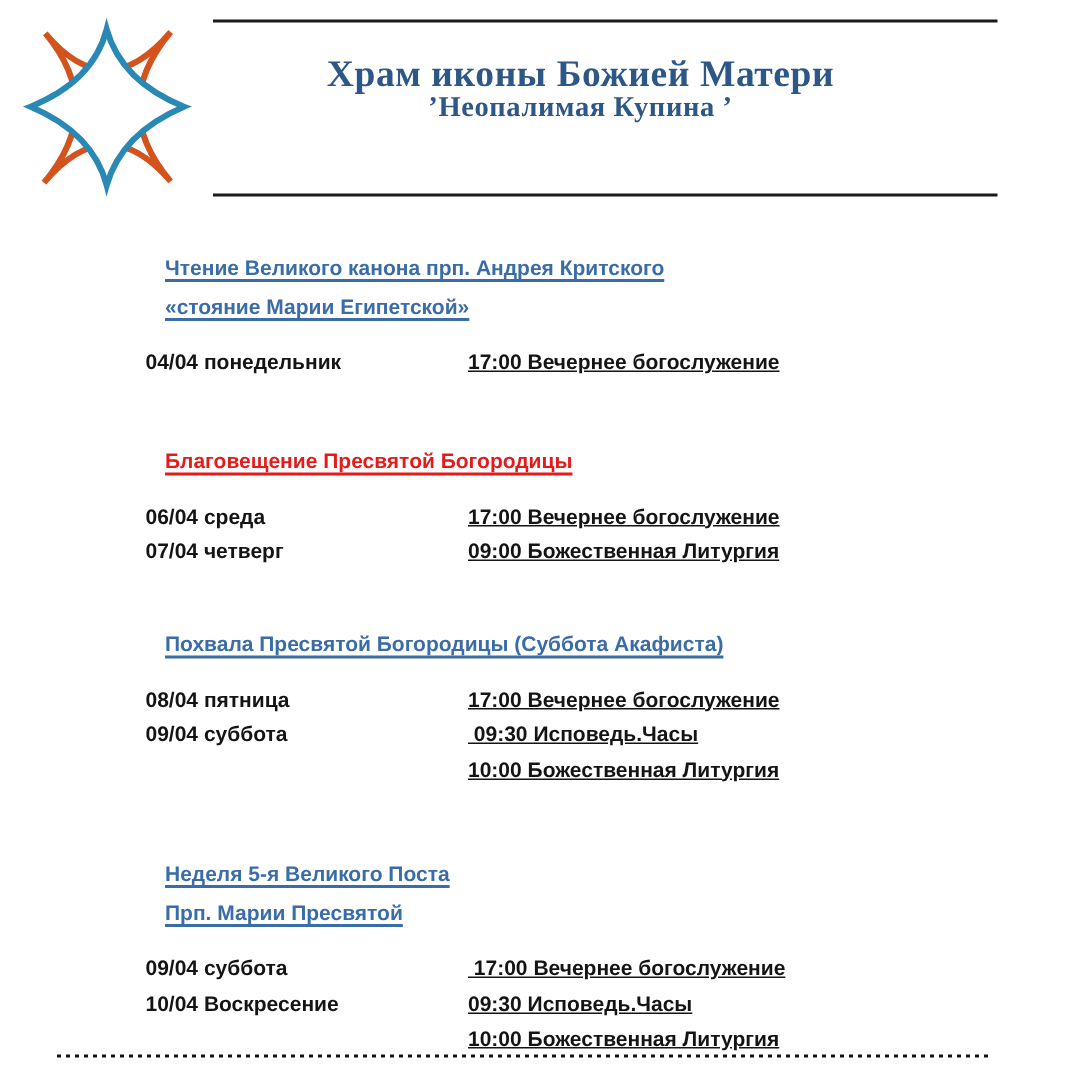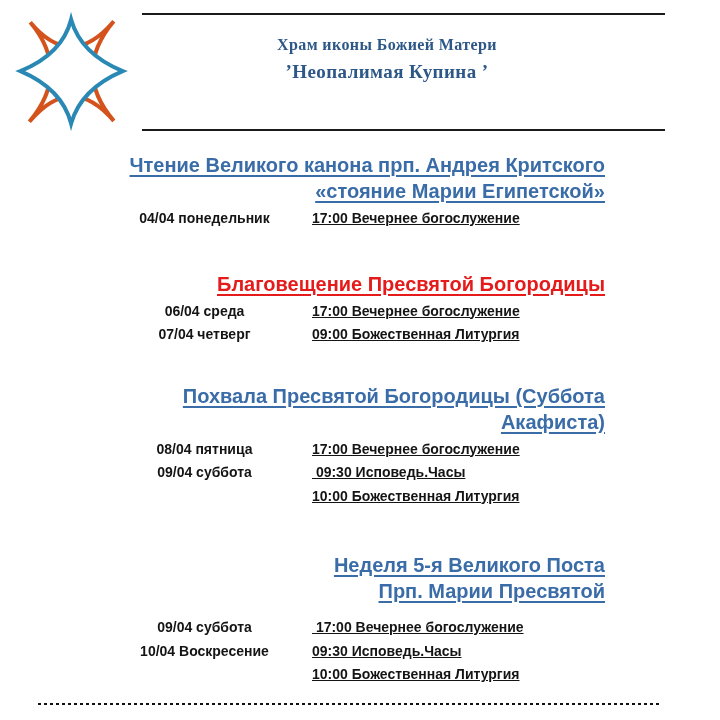--- a/index.html
+++ b/index.html
@@ -11,40 +11,40 @@
 
   
   .logo { position:absolute; left:8px; top:8px; width:128px; height:128px; }
   .hrule { position:absolute; left:142px; width:523px; height:2px; background:#1a1a1a; }
   .hrule.top { top:13px; }
   .hrule.bottom { top:129px; }
   .title-block {
     position:absolute; left:142px; top:0; width:490px; text-align:center;
     font-family:"Liberation Serif", serif; font-weight:bold; color:#2d5787;
   }
-  .title1 { position:absolute; left:0; top:36px; width:100%; font-size:16px; letter-spacing:0.4px; }
+  .title1 { position:absolute; left:0; top:36px; width:100%; font-size:25px; letter-spacing:0.4px; }
   .title2 { position:absolute; left:0; top:61px; width:100%; font-size:19px; letter-spacing:0.4px; }
 
   
   .content { position:absolute; left:97px; top:152px; width:570px; }
   .sec { margin:0; }
   .sec-2 { margin-top:40px; }
   .sec-3 { margin-top:36px; }
   .sec-4 { margin-top:44px; }
-  .hd { margin:0; width:508px; text-align:right; font-size:20px; font-weight:bold; }
+  .hd { margin:13px; width:508px; text-align:left; font-size:14px; font-weight:bold; }
   .hd .hl {
     display:block; line-height:26px;
     text-decoration:underline; text-decoration-thickness:1.5px; text-underline-offset:3px;
   }
   .hd.blue { color:#3a6ca8; }
   .hd.red  { color:#e51b1b; }
   .rows { margin-top:3px; }
   .sec-4 .rows { margin-top:12px; }
   .row { display:grid; grid-template-columns:215px 1fr; line-height:23.5px; font-size:14px; }
-  .row .date  { white-space:pre;text-align:center; }
+  .row .date  { white-space:pre; }
   .row .event { white-space:pre;text-decoration:underline; }
 
   
   .dotted {
     position:absolute; left:38px; top:703px; width:624px; height:2px;
     background:repeating-linear-gradient(90deg,#111 0 3px,transparent 3px 6px);
   }
 </style>
 </head>
 <body>

